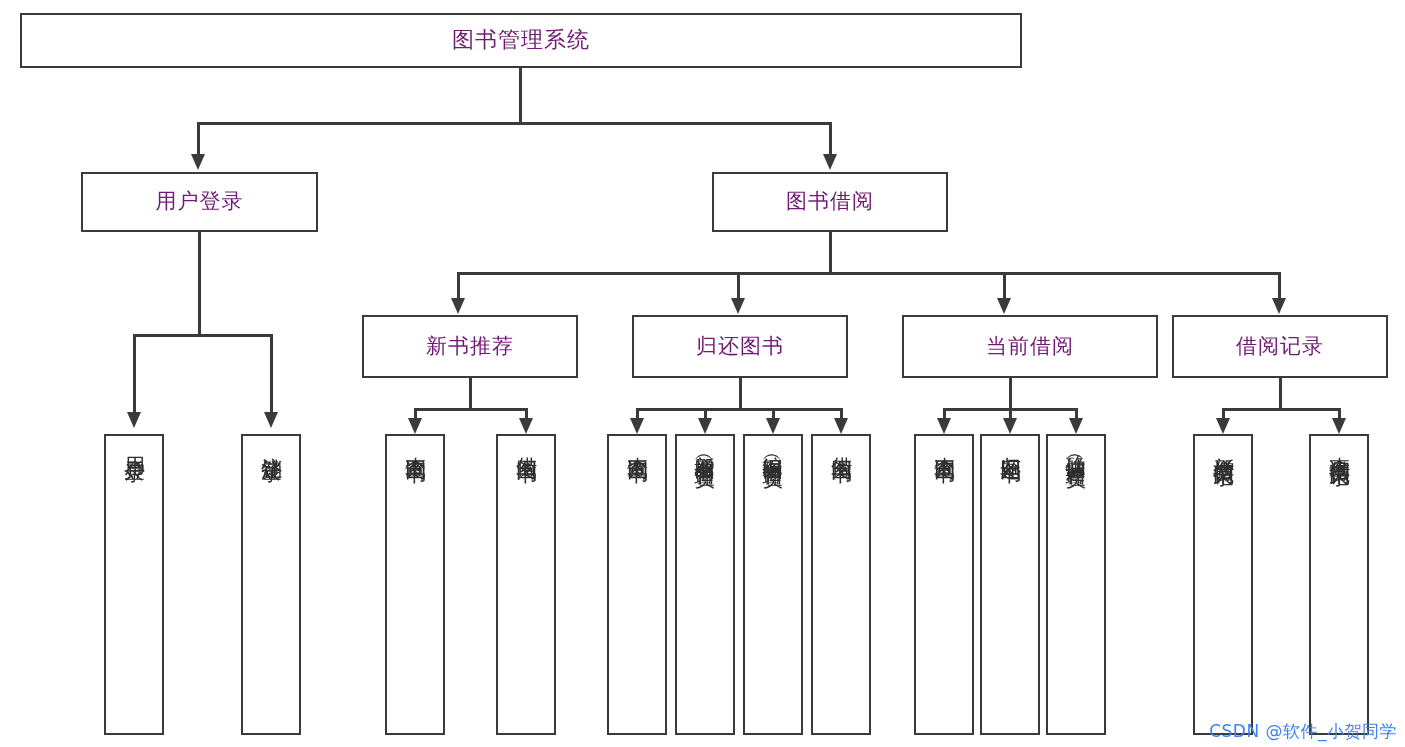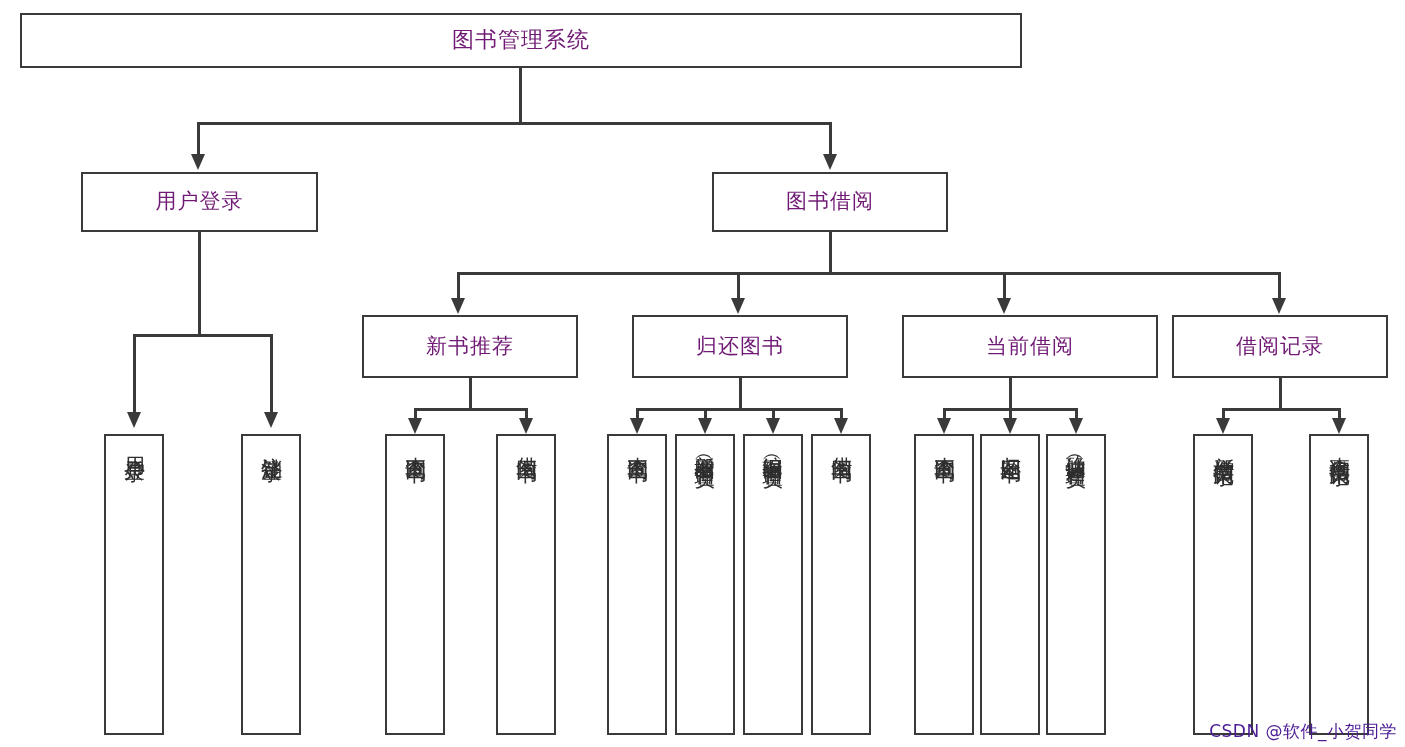--- a/index.html
+++ b/index.html
@@ -70,21 +70,21 @@
     border-right: 7px solid transparent;
     border-top: 16px solid #3a3a3a;
   }
 
   
   #watermark {
     position: absolute;
     right: 8px;
     bottom: 4px;
     font-size: 17px;
-    color: #4c1d95;
+    color: #3b82f6;
     letter-spacing: 0.5px;
     white-space: nowrap;
     pointer-events: none;
     font-family: "DejaVu Sans", "Liberation Sans", sans-serif;
   }
 </style>
 </head>
 <body>
 
 <div id="canvas">

